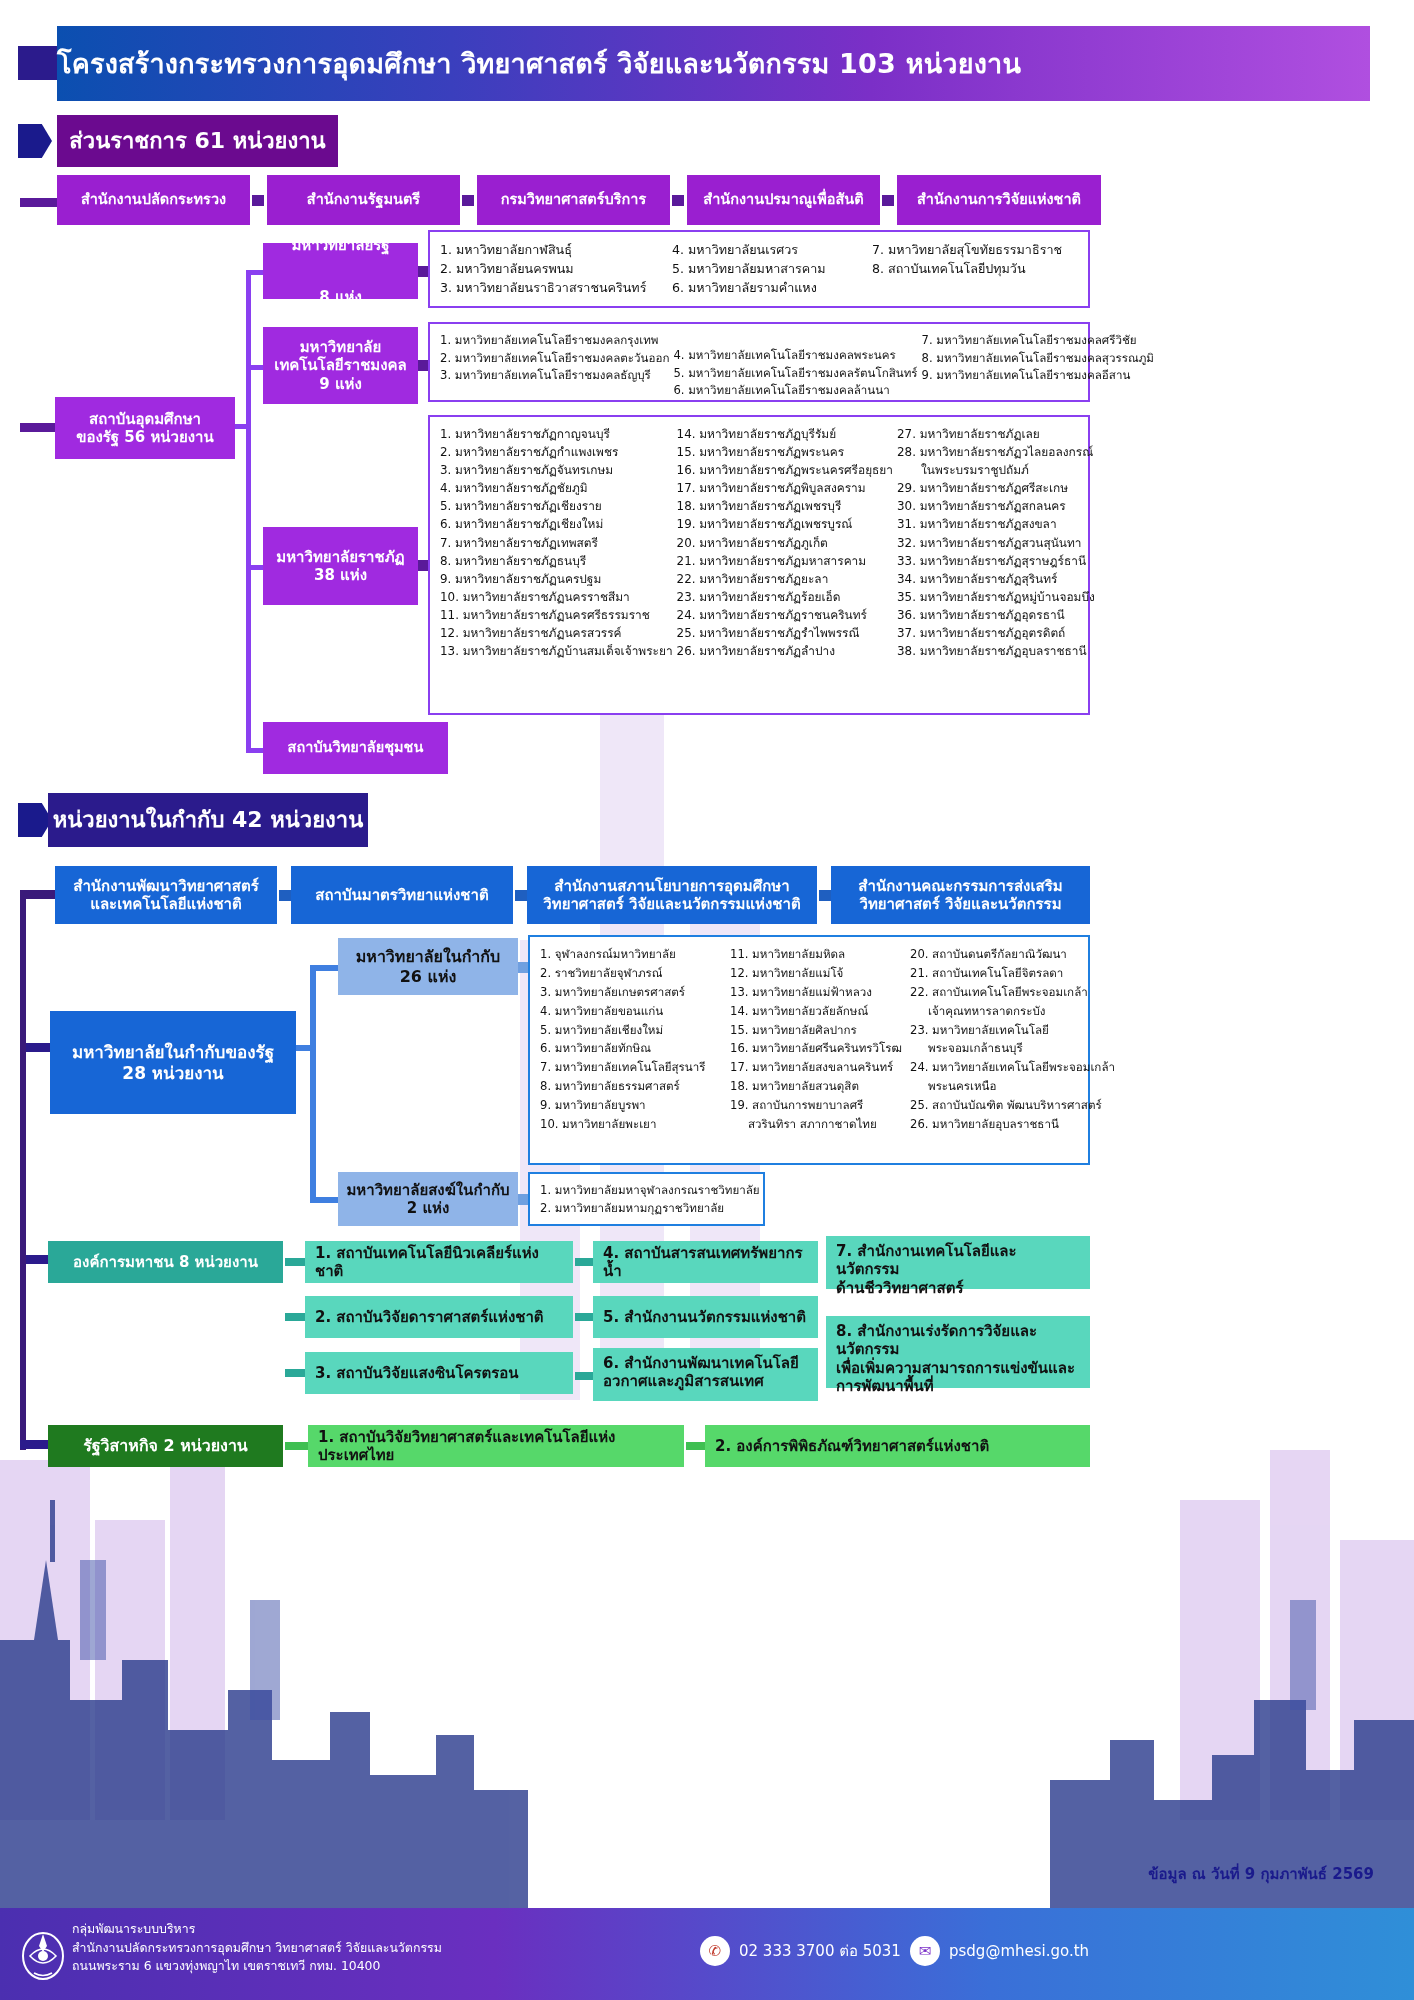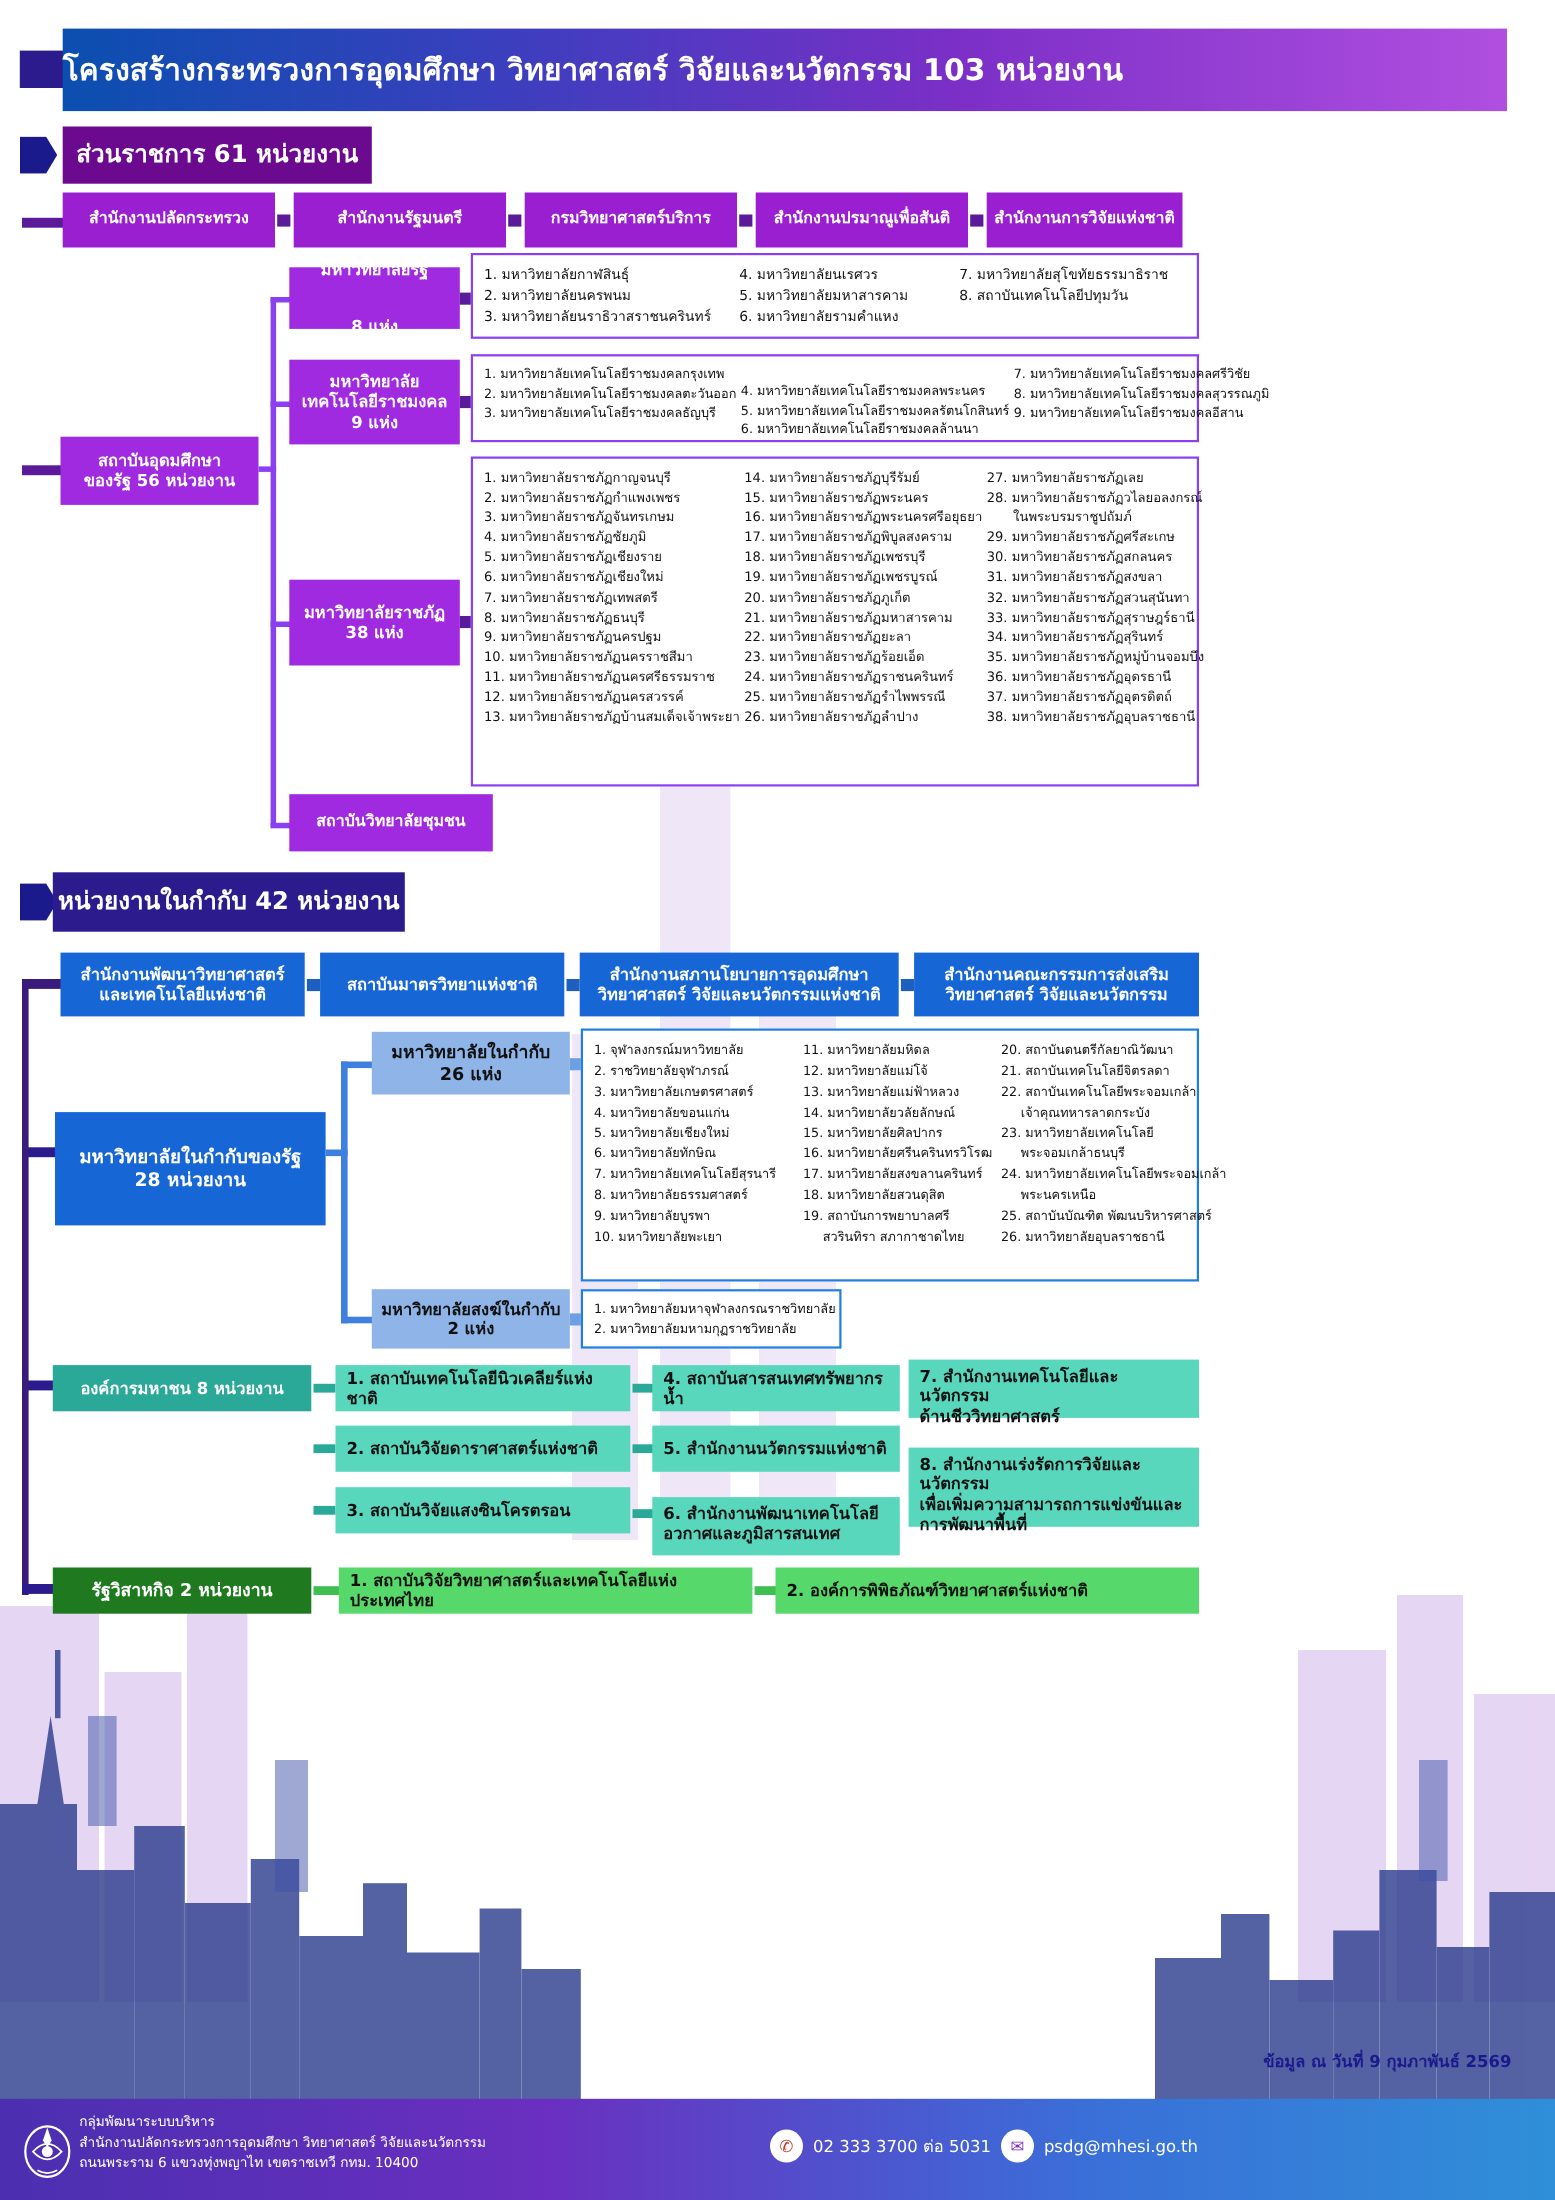--- a/index.html
+++ b/index.html
@@ -162,21 +162,21 @@
   </div>
   <div class="stub" style="left:462px; top:195px;"></div>
   <div class="box lvl1" style="left:477px; top:175px; width:193px; height:50px;">
     <span>กรมวิทยาศาสตร์บริการ</span>
   </div>
   <div class="stub" style="left:672px; top:195px;"></div>
   <div class="box lvl1" style="left:687px; top:175px; width:193px; height:50px;">
     <span>สำนักงานปรมาณูเพื่อสันติ</span>
   </div>
   <div class="stub" style="left:882px; top:195px;"></div>
-  <div class="box lvl1" style="left:897px; top:175px; width:178px; height:50px;">
+  <div class="box lvl1" style="left:897px; top:175px; width:204px; height:50px;">
     <span>สำนักงานการวิจัยแห่งชาติ</span>
   </div>
 
   <div class="ln" style="left:20px; top:423px; width:40px; height:9px; background:#5a1a9a;"></div>
   <div class="box lvl2" style="left:55px; top:397px; width:180px; height:62px; flex-direction:column;">
     <span>สถาบันอุดมศึกษา</span>
     <span>ของรัฐ 56 หน่วยงาน</span>
   </div>
 
   <div class="ln" style="left:246px; top:270px; width:5px; height:482px;"></div>
@@ -411,21 +411,21 @@
 
   <div class="ln t" style="left:575px; top:1258px; width:20px; height:8px;"></div>
   <div class="box teal-lt" style="left:593px; top:1241px; width:225px; height:42px;">
     <span>4. สถาบันสารสนเทศทรัพยากรน้ำ</span>
   </div>
   <div class="ln t" style="left:575px; top:1313px; width:20px; height:8px;"></div>
   <div class="box teal-lt" style="left:593px; top:1296px; width:225px; height:42px;">
     <span>5. สำนักงานนวัตกรรมแห่งชาติ</span>
   </div>
   <div class="ln t" style="left:575px; top:1372px; width:20px; height:8px;"></div>
-  <div class="box teal-lt" style="left:593px; top:1348px; width:225px; height:53px; flex-direction:column; align-items:flex-start;margin-top:13px;">
+  <div class="box teal-lt" style="left:593px; top:1348px; width:225px; height:53px; flex-direction:column; align-items:flex-start;">
     <span>6. สำนักงานพัฒนาเทคโนโลยี</span>
     <span>อวกาศและภูมิสารสนเทศ</span>
   </div>
 
   <div class="box teal-lt" style="left:826px; top:1236px; width:264px; height:53px; flex-direction:column; align-items:flex-start;">
     <span>7. สำนักงานเทคโนโลยีและนวัตกรรม</span>
     <span>ด้านชีววิทยาศาสตร์</span>
   </div>
   <div class="box teal-lt" style="left:826px; top:1316px; width:264px; height:72px; flex-direction:column; align-items:flex-start;">
     <span>8.  สำนักงานเร่งรัดการวิจัยและนวัตกรรม</span>

